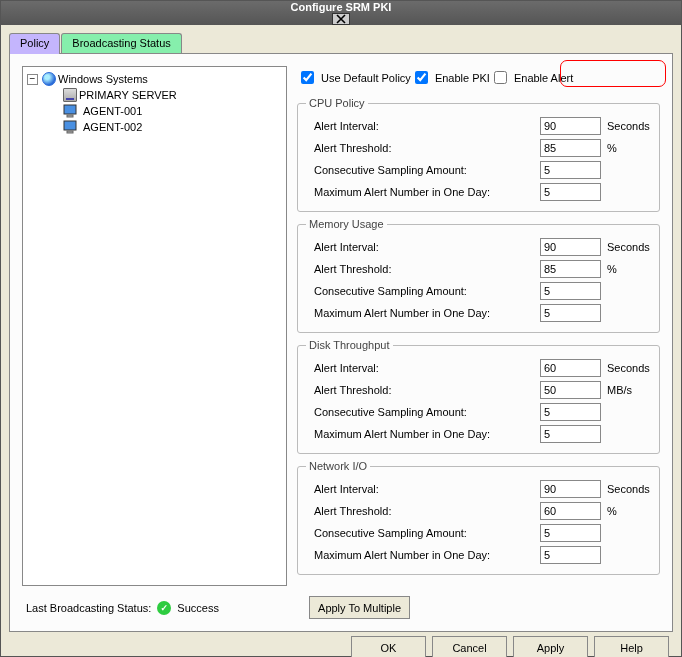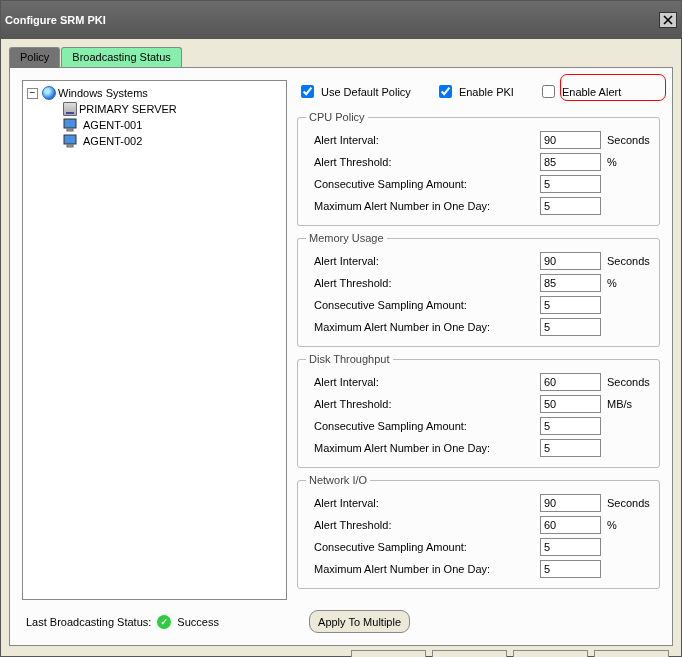--- a/index.html
+++ b/index.html
@@ -1,49 +1,49 @@
 <!DOCTYPE html>
 <html><head>
 <meta charset="utf-8">
 <style>
   * { box-sizing: border-box; font-family: Tahoma, Arial, sans-serif; font-size: 11px; }
   body { margin: 0; background: #ece9d8; }
   .window { width: 682px; height: 657px; background: #ece9d8; border: 1px solid #555; position: relative; }
-  .titlebar { height: 38px; background: linear-gradient(#6b6b6b,#555); color: #fff; display: flex; align-items: center; padding: 0 4px; font-weight: bold; font-size: 12px; }
+  .titlebar { height: 24px; background: linear-gradient(#6b6b6b,#555); color: #fff; display: flex; align-items: center; padding: 0 4px; font-weight: bold; font-size: 12px; flex-direction: column; }
   .titlebar .title { flex: 1; }
   .close-btn { width: 18px; height: 16px; background: #ccc; border: 1px solid #333; display: flex; align-items: center; justify-content: center; color: #000; font-family: Arial; font-weight: bold; cursor: pointer; }
   .client { padding: 8px; height: calc(100% - 22px); display: flex; flex-direction: column; }
   .tabs { display: flex; position: relative; z-index: 2; }
   .tab { padding: 3px 10px 4px 10px; border: 1px solid #888; border-bottom: none; background: #86efac; border-radius: 3px 3px 0 0; margin-right: 1px; cursor: pointer; position: relative; }
-  .tab.active { background: #737373; z-index: 3; margin-bottom: -1px; padding-bottom: 5px; }
+  .tab.active { background: #c4b5fd; z-index: 3; margin-bottom: -1px; padding-bottom: 5px; }
   .tabpanel { border: 1px solid #888; background: #fcfcfc; flex: 1; padding: 12px; display: flex; gap: 10px; flex-direction: column; }
   .top-row { display: flex; flex: 1; gap: 10px; }
   .tree { width: 265px; height: 520px; border: 1px solid #888; background: #fff; padding: 4px 2px; overflow: auto; }
   .tree-node { display: flex; align-items: center; gap: 2px; padding: 1px 0 1px 2px; white-space: nowrap; }
   .tree-node.child { padding-left: 38px; }
   .expander { width: 11px; height: 11px; border: 1px solid #888; display: inline-flex; align-items: center; justify-content: center; font-size: 10px; line-height: 1; cursor: pointer; margin-right: 2px; }
   .icon-globe { width: 14px; height: 14px; border-radius: 50%; background: radial-gradient(circle at 35% 35%, #aef 20%, #2a6bd8 70%); border: 1px solid #2a6bd8; display: inline-block; }
   .icon-server { width: 14px; height: 14px; display:inline-block; background: linear-gradient(#ddd,#aaa); border:1px solid #666; border-radius:1px; position:relative; }
   .icon-server::after { content:""; position:absolute; left:2px; top:9px; width:8px; height:2px; background:#44a; }
   .icon-monitor { display:inline-block; margin-right:2px; }
   .icon-monitor svg { display:block; }
   .right { flex:1; display:flex; flex-direction:column; gap:6px; }
-  .checkrow { display:flex; gap:24px; align-items:center; padding: 2px 0 4px 0; position:relative; }
+  .checkrow { display:flex; align-items:center; padding: 2px 0 4px 0; position:relative; }
   .checkbox-wrap { display:flex; align-items:center; gap:4px; }
   .checkbox-wrap input { width:13px; height:13px; }
   .highlight-ring { position:absolute; border:1.5px solid #ff0000; border-radius:7px; right:-6px; top:-6px; width:106px; height:27px; pointer-events:none; }
   fieldset { border:1px solid #bbb; border-radius:3px; padding: 6px 8px 8px 8px; margin:0; }
   legend { padding: 0 3px; color:#444; }
   .f-row { display:flex; align-items:center; padding:2px 0; gap:6px; }
   .f-label { flex:1; padding-left:8px; }
   .f-input { width:61px; border:1px solid #888; background:#fff; padding:1px 3px; height:18px; }
   .f-unit { width:44px; }
   .status-row { display:flex; align-items:center; padding:0 4px; gap:6px; }
   .status-icon { width:14px; height:14px; border-radius:50%; background:#2ecc40; display:inline-flex; align-items:center; justify-content:center; color:#fff; font-size:9px; font-weight:bold; }
-  .apply-multiple { display:inline-block;border-radius:9px; }
+  .apply-multiple { display:inline-block; }
   .btnbar { display:flex; gap:6px; justify-content:flex-end; padding: 4px 4px 0 4px; }
   .btn { min-width:75px; height:23px; border:1px solid #888; background:#ece9d8; cursor:pointer; padding:2px 8px; }
   .underline-first::first-letter { text-decoration: underline; }
 </style>
 </head>
 <body>
 <div class="window">
   <div class="titlebar">
     <span class="title">Configure SRM PKI</span>
     <div class="close-btn">

